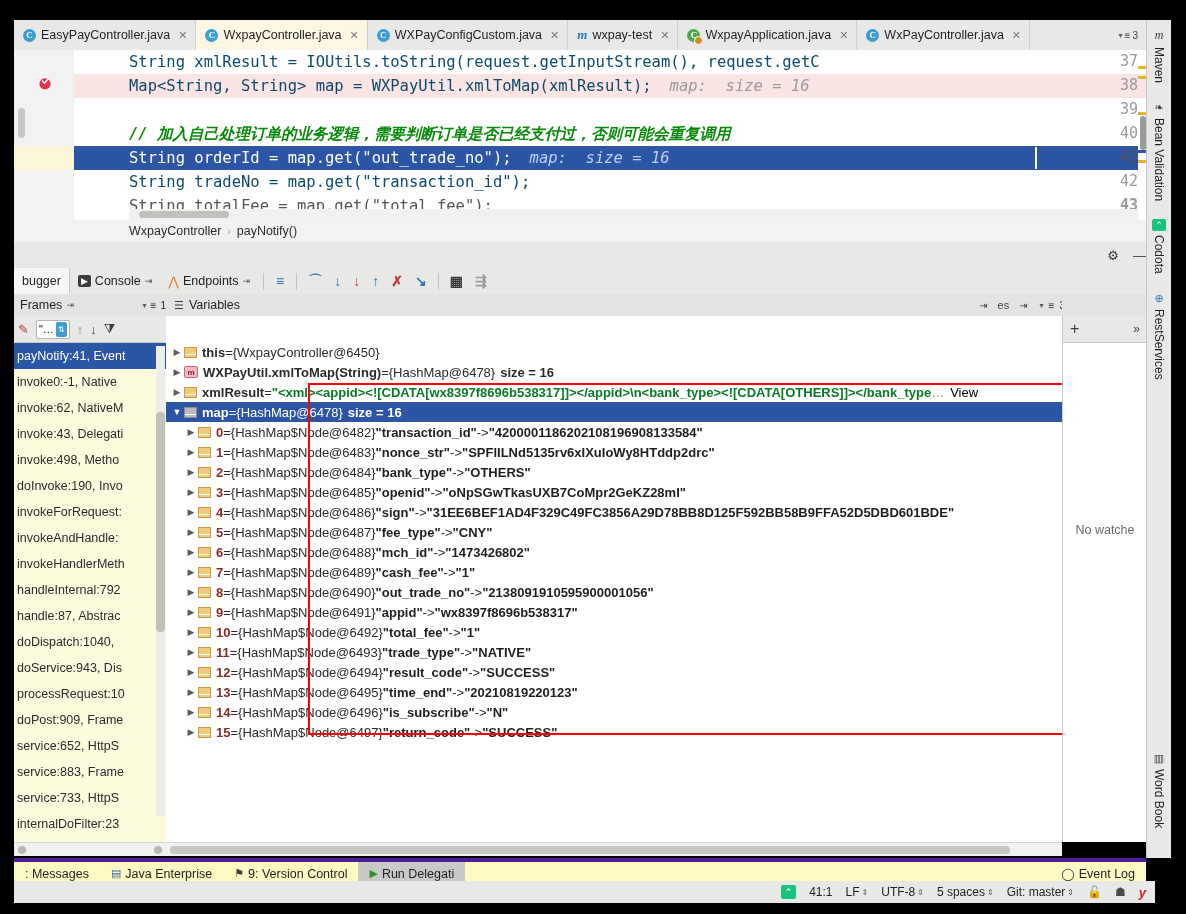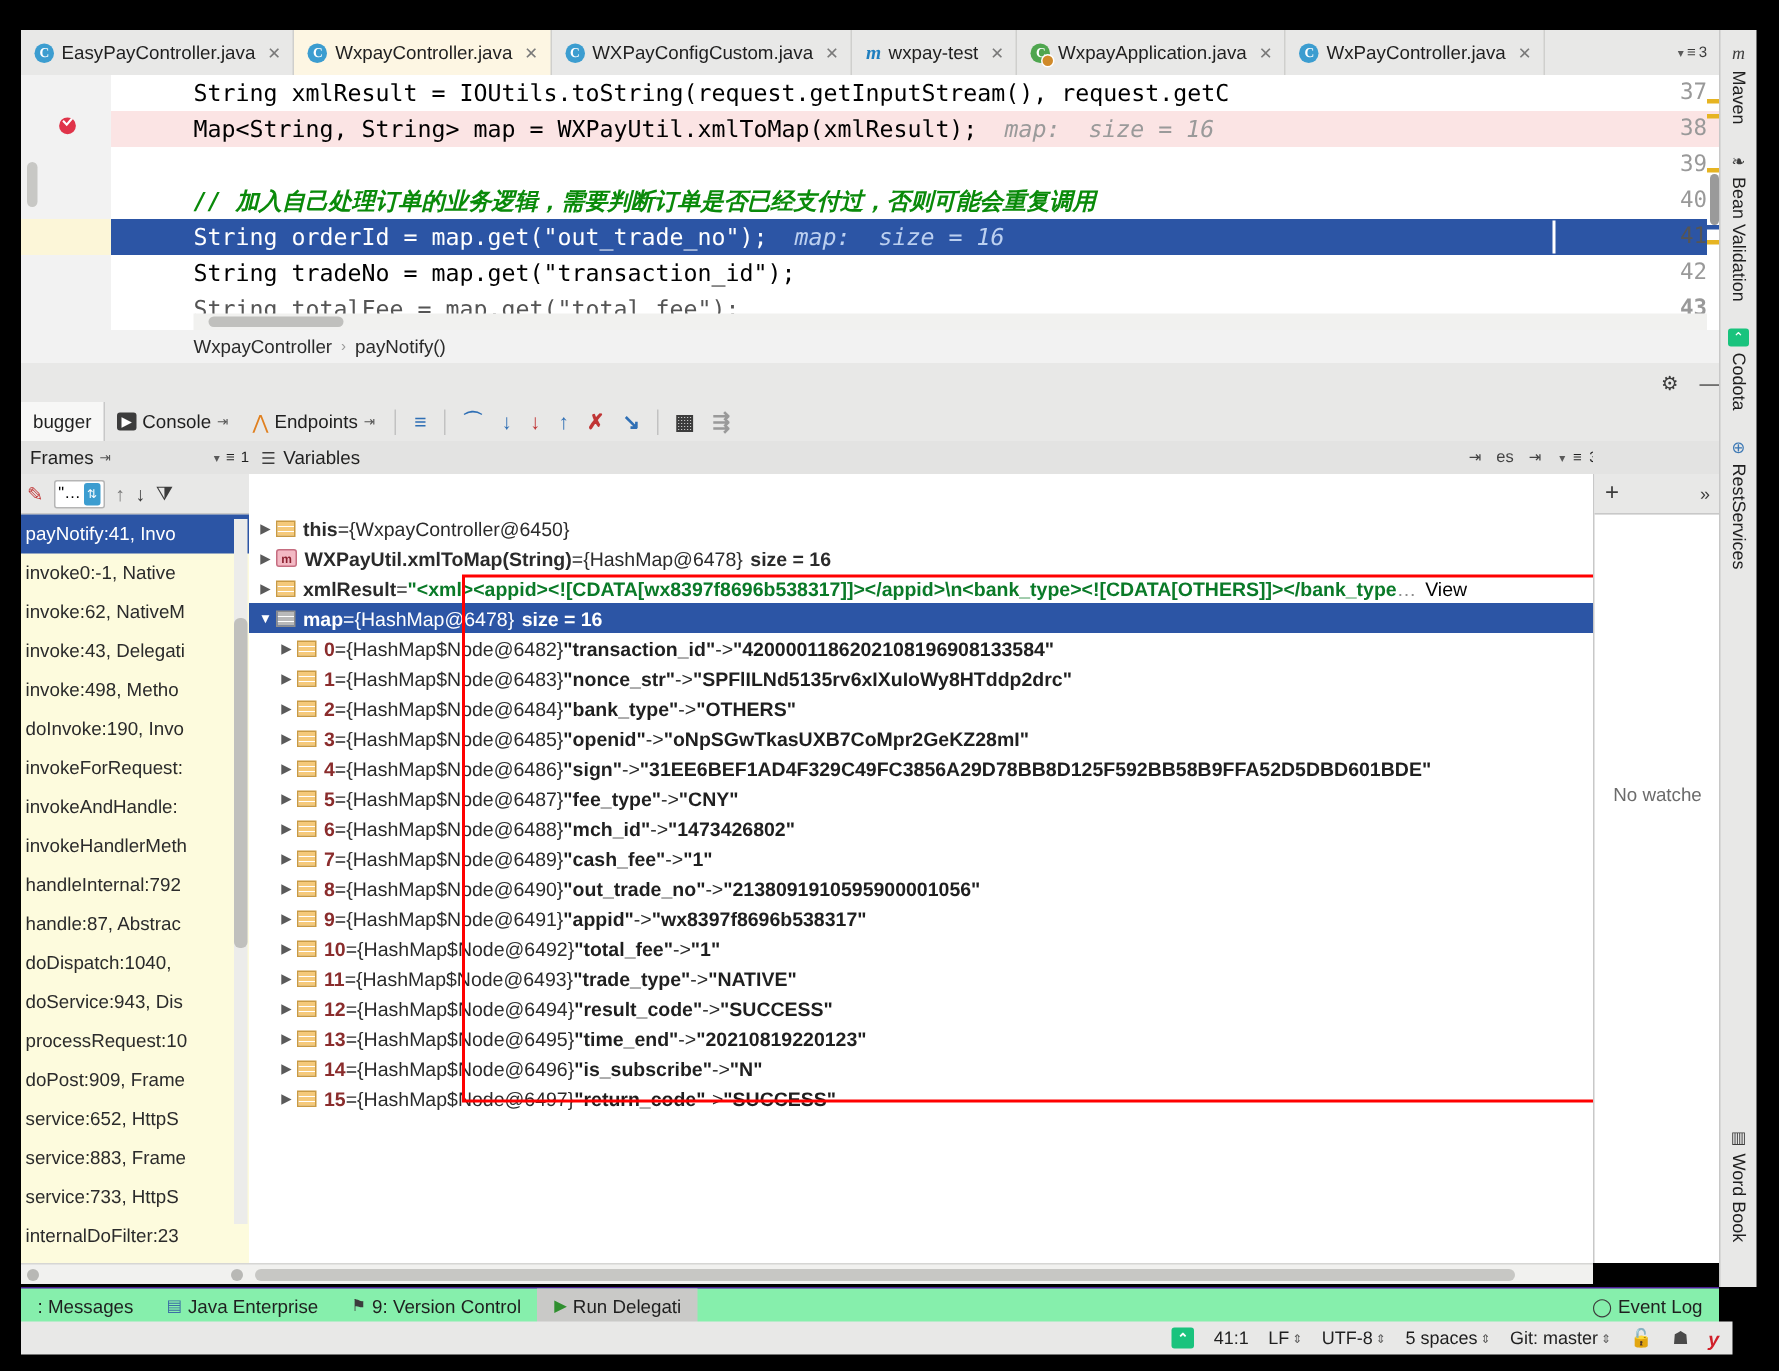--- a/index.html
+++ b/index.html
@@ -17,21 +17,21 @@
   .tab .x{color:#7a7a7a;font-size:11px;margin-left:3px;}
   .tabbar-spacer{flex:1;}
   .tab-count{display:flex;align-items:center;gap:2px;padding:0 8px;font-size:10px;color:#3b3b3b;}
 
   
   .editor{position:absolute;left:14px;top:50px;width:1132px;height:170px;background:#fff;overflow:hidden;}
   .gutter{position:absolute;left:0;top:0;width:60px;height:170px;background:#f2f2f2;border-right:1px solid #e2e2e2;}
   .gutter2{position:absolute;left:60px;top:0;width:55px;height:170px;background:#fff;}
   .linenum{position:absolute;right:8px;font-size:15px;color:#999;font-family:"DejaVu Sans Mono",monospace;}
   .codeline{position:absolute;left:115px;right:0;height:24px;font-family:"DejaVu Sans Mono",monospace;font-size:15.5px;white-space:pre;line-height:24px;}
-  .kw{color:#000000;}
+  .kw{color:#0c4a6e;}
   .cmt{color:#0a8a0a;font-style:italic;}
   .hintv{color:#9a9a9a;font-style:italic;}
   .grey{color:#8c8c8c;}
   .hl-line{position:absolute;left:0;right:0;height:24px;}
   .sel{background:#2c55a5;}
   .sel .codeline,.sel .hintv{color:#fff;}
   .pink{background:#fbe4e4;}
   .yellowln{background:#fcf6d8;}
 
   
@@ -90,21 +90,21 @@
   .watch-tools{height:26px;background:#e8e8e7;border-bottom:1px solid #c8c8c8;display:flex;align-items:center;justify-content:space-between;padding:0 7px;}
   .nowatch{margin-top:180px;text-align:center;font-size:12.5px;color:#6b6b6b;white-space:nowrap;}
 
   
   .hsb{position:absolute;left:166px;top:842px;width:896px;height:13px;background:#f1f1ef;border-top:1px solid #d6d6d4;}
   .hsb-thumb{position:absolute;left:4px;top:3px;width:840px;height:8px;background:#c7c7c4;border-radius:4px;}
   .fsb{position:absolute;left:14px;top:842px;width:152px;height:13px;background:#f1f1ef;border-top:1px solid #d6d6d4;}
   .fsb-dot{position:absolute;top:3px;width:8px;height:8px;background:#b8b8b5;border-radius:50%;}
 
   
-  .btabs{position:absolute;left:14px;top:858px;width:1132px;height:23px;background:#86efac;border-top:1px solid #4c1d95;display:flex;align-items:center;}
+  .btabs{position:absolute;left:14px;top:858px;width:1132px;height:23px;background:#fef9c3;border-top:4px solid #4c1d95;display:flex;align-items:center;}
   .btab{display:flex;align-items:center;gap:4px;padding:0 11px;height:23px;font-size:12.5px;color:#1f1f1f;white-space:nowrap;}
   .btab.on{background:#c9c9c7;}
   .btspacer{flex:1;}
 
   
   .status{position:absolute;left:14px;top:881px;width:1132px;height:22px;background:#e8e8e7;display:flex;align-items:center;justify-content:flex-end;gap:13px;padding-right:9px;font-size:12px;color:#1f1f1f;}
   .stitem{display:flex;align-items:center;gap:2px;white-space:nowrap;}
   .chev{font-size:8px;color:#5a5a5a;}
   .greenbox{width:15px;height:14px;background:#19c37d;border-radius:2px;color:#fff;font-size:9px;display:flex;align-items:center;justify-content:center;font-weight:bold;}
 
@@ -286,21 +286,21 @@
       <div class="combo">
         <span style="font-size:11px;">"…</span>
         <span class="arrowbox">⇅</span>
       </div>
       <span style="font-size:13px;color:#7a7a7a;">↑</span>
       <span style="font-size:13px;color:#3c3c3c;">↓</span>
       <span style="font-size:13px;color:#3c3c3c;">⧩</span>
     </div>
     <div id="frames-list">
         <div class="frame-item active">
-          <span>payNotify:41, Invo</span>
+          <span>payNotify:41, Event</span>
         </div>
         <div class="frame-item">
           <span>invoke0:-1, Native</span>
         </div>
         <div class="frame-item">
           <span>invoke:62, NativeM</span>
         </div>
         <div class="frame-item">
           <span>invoke:43, Delegati</span>
         </div>

